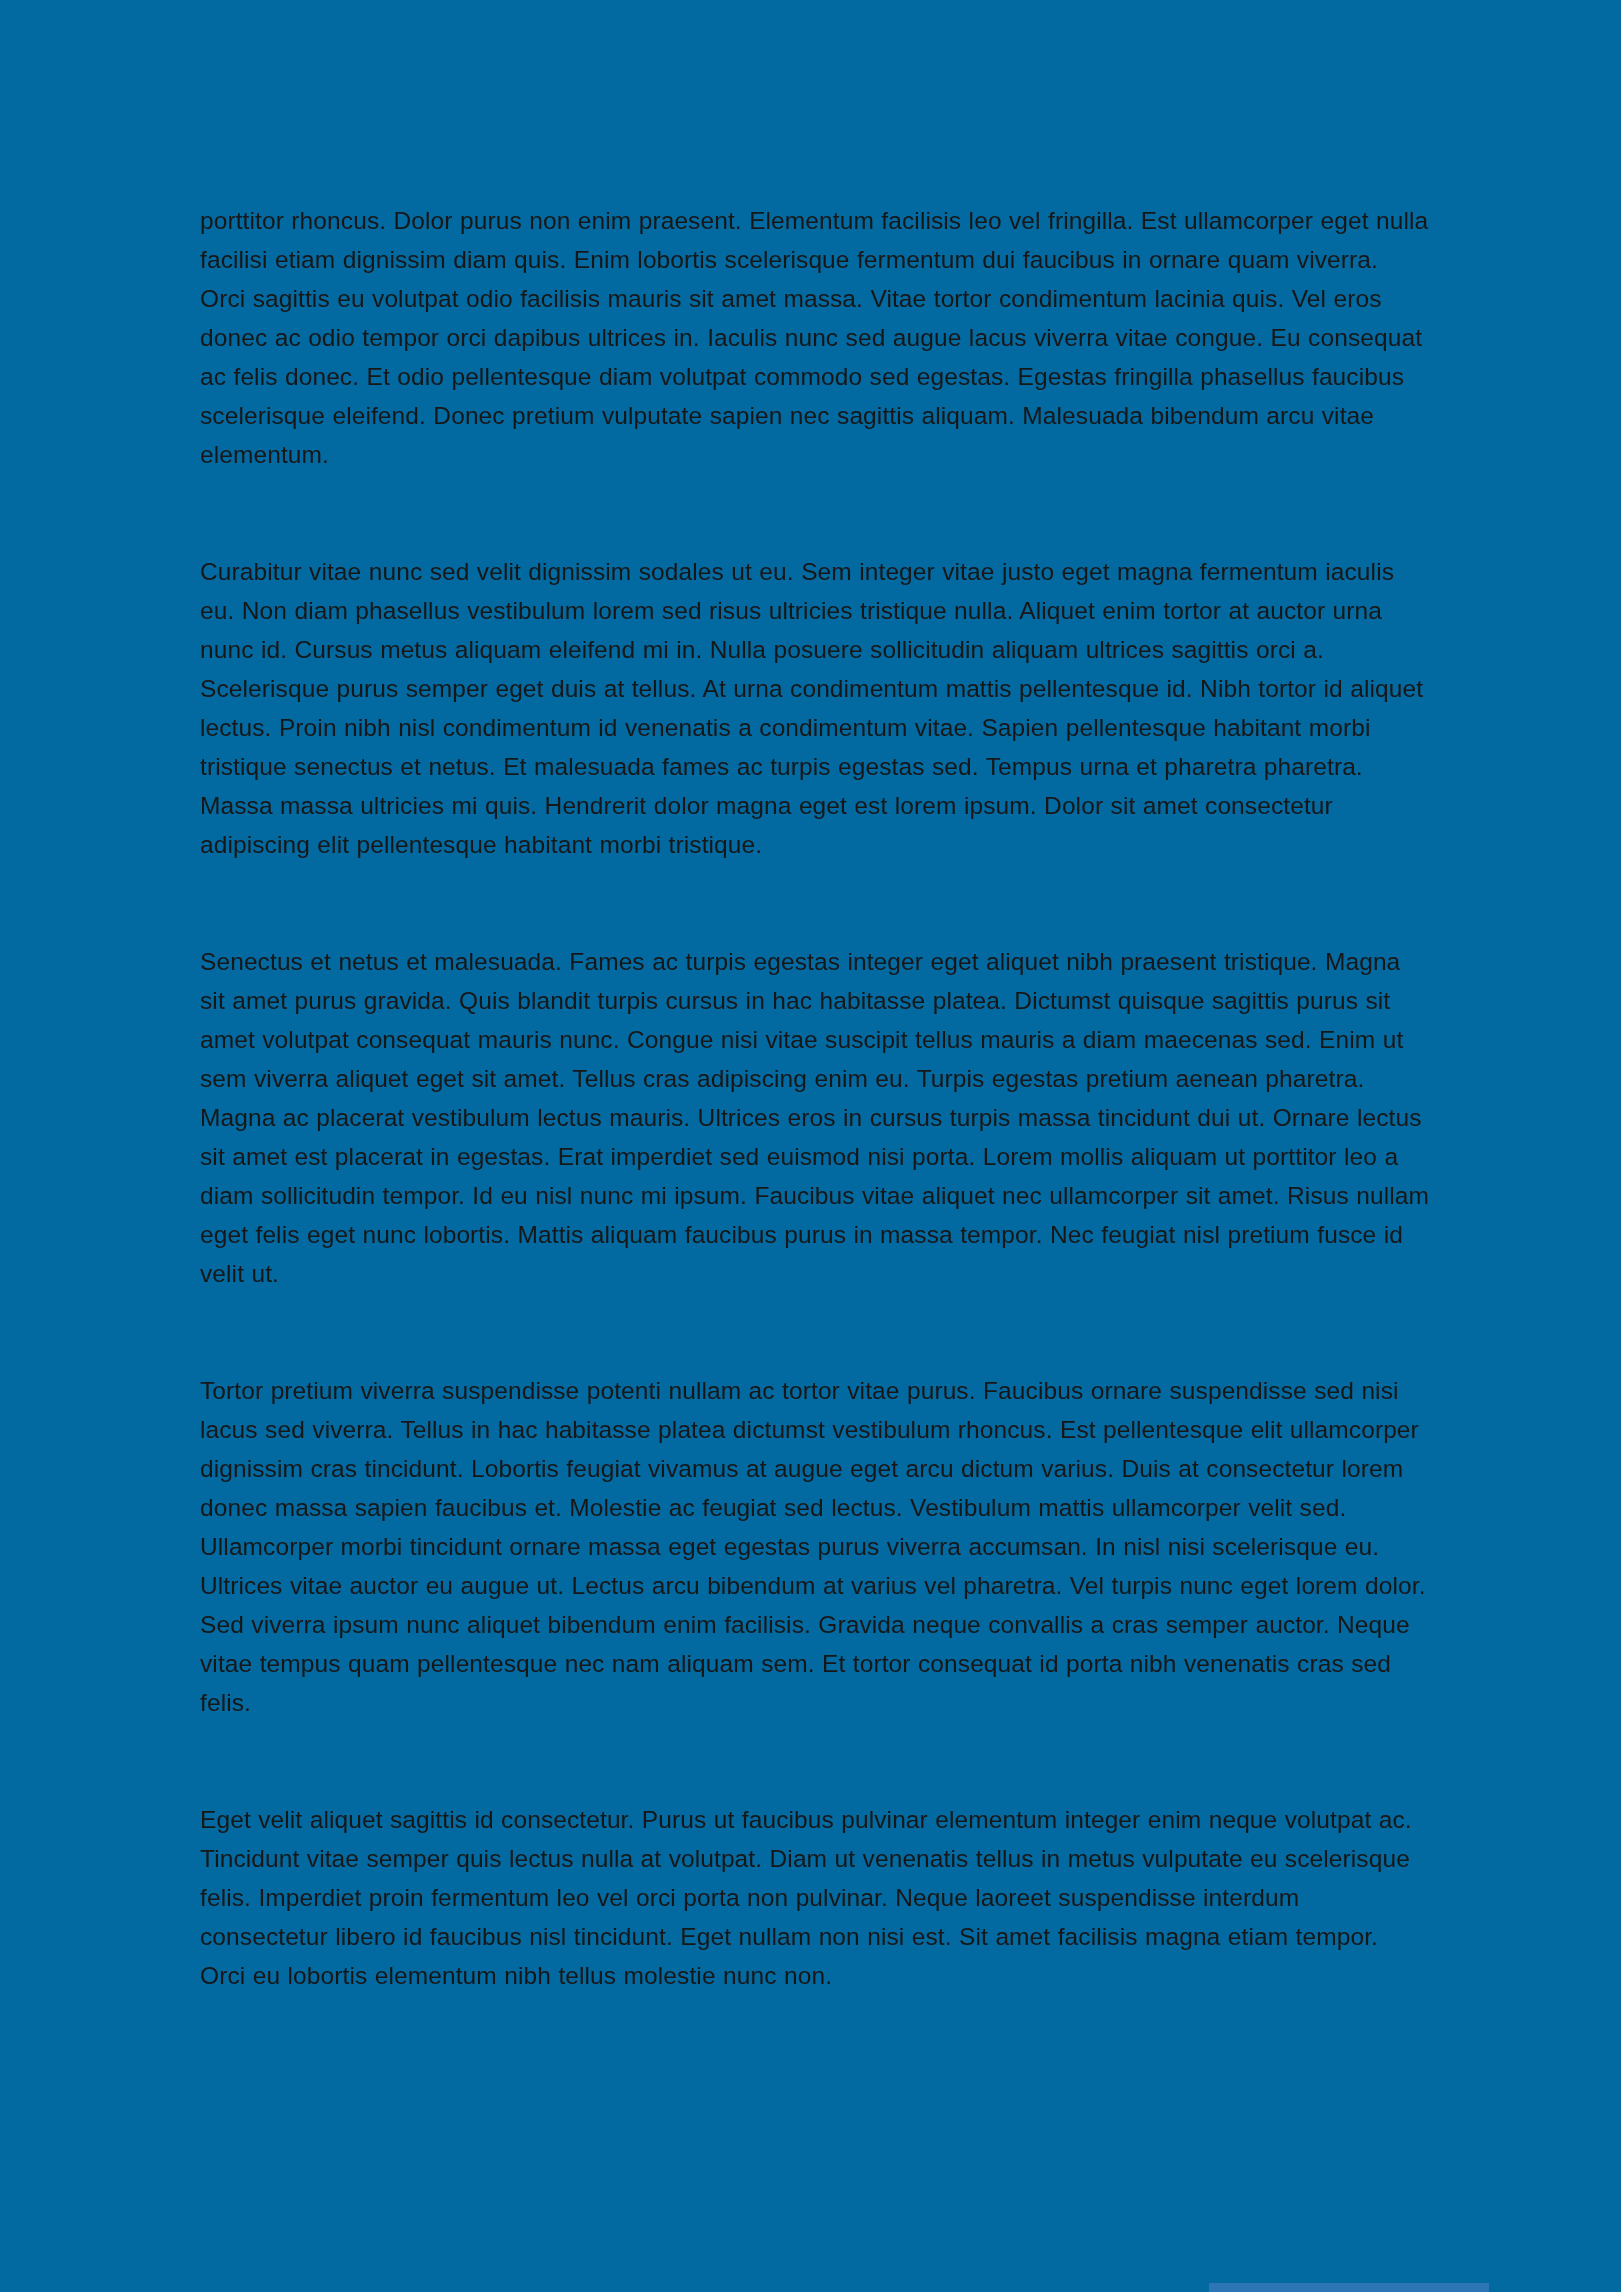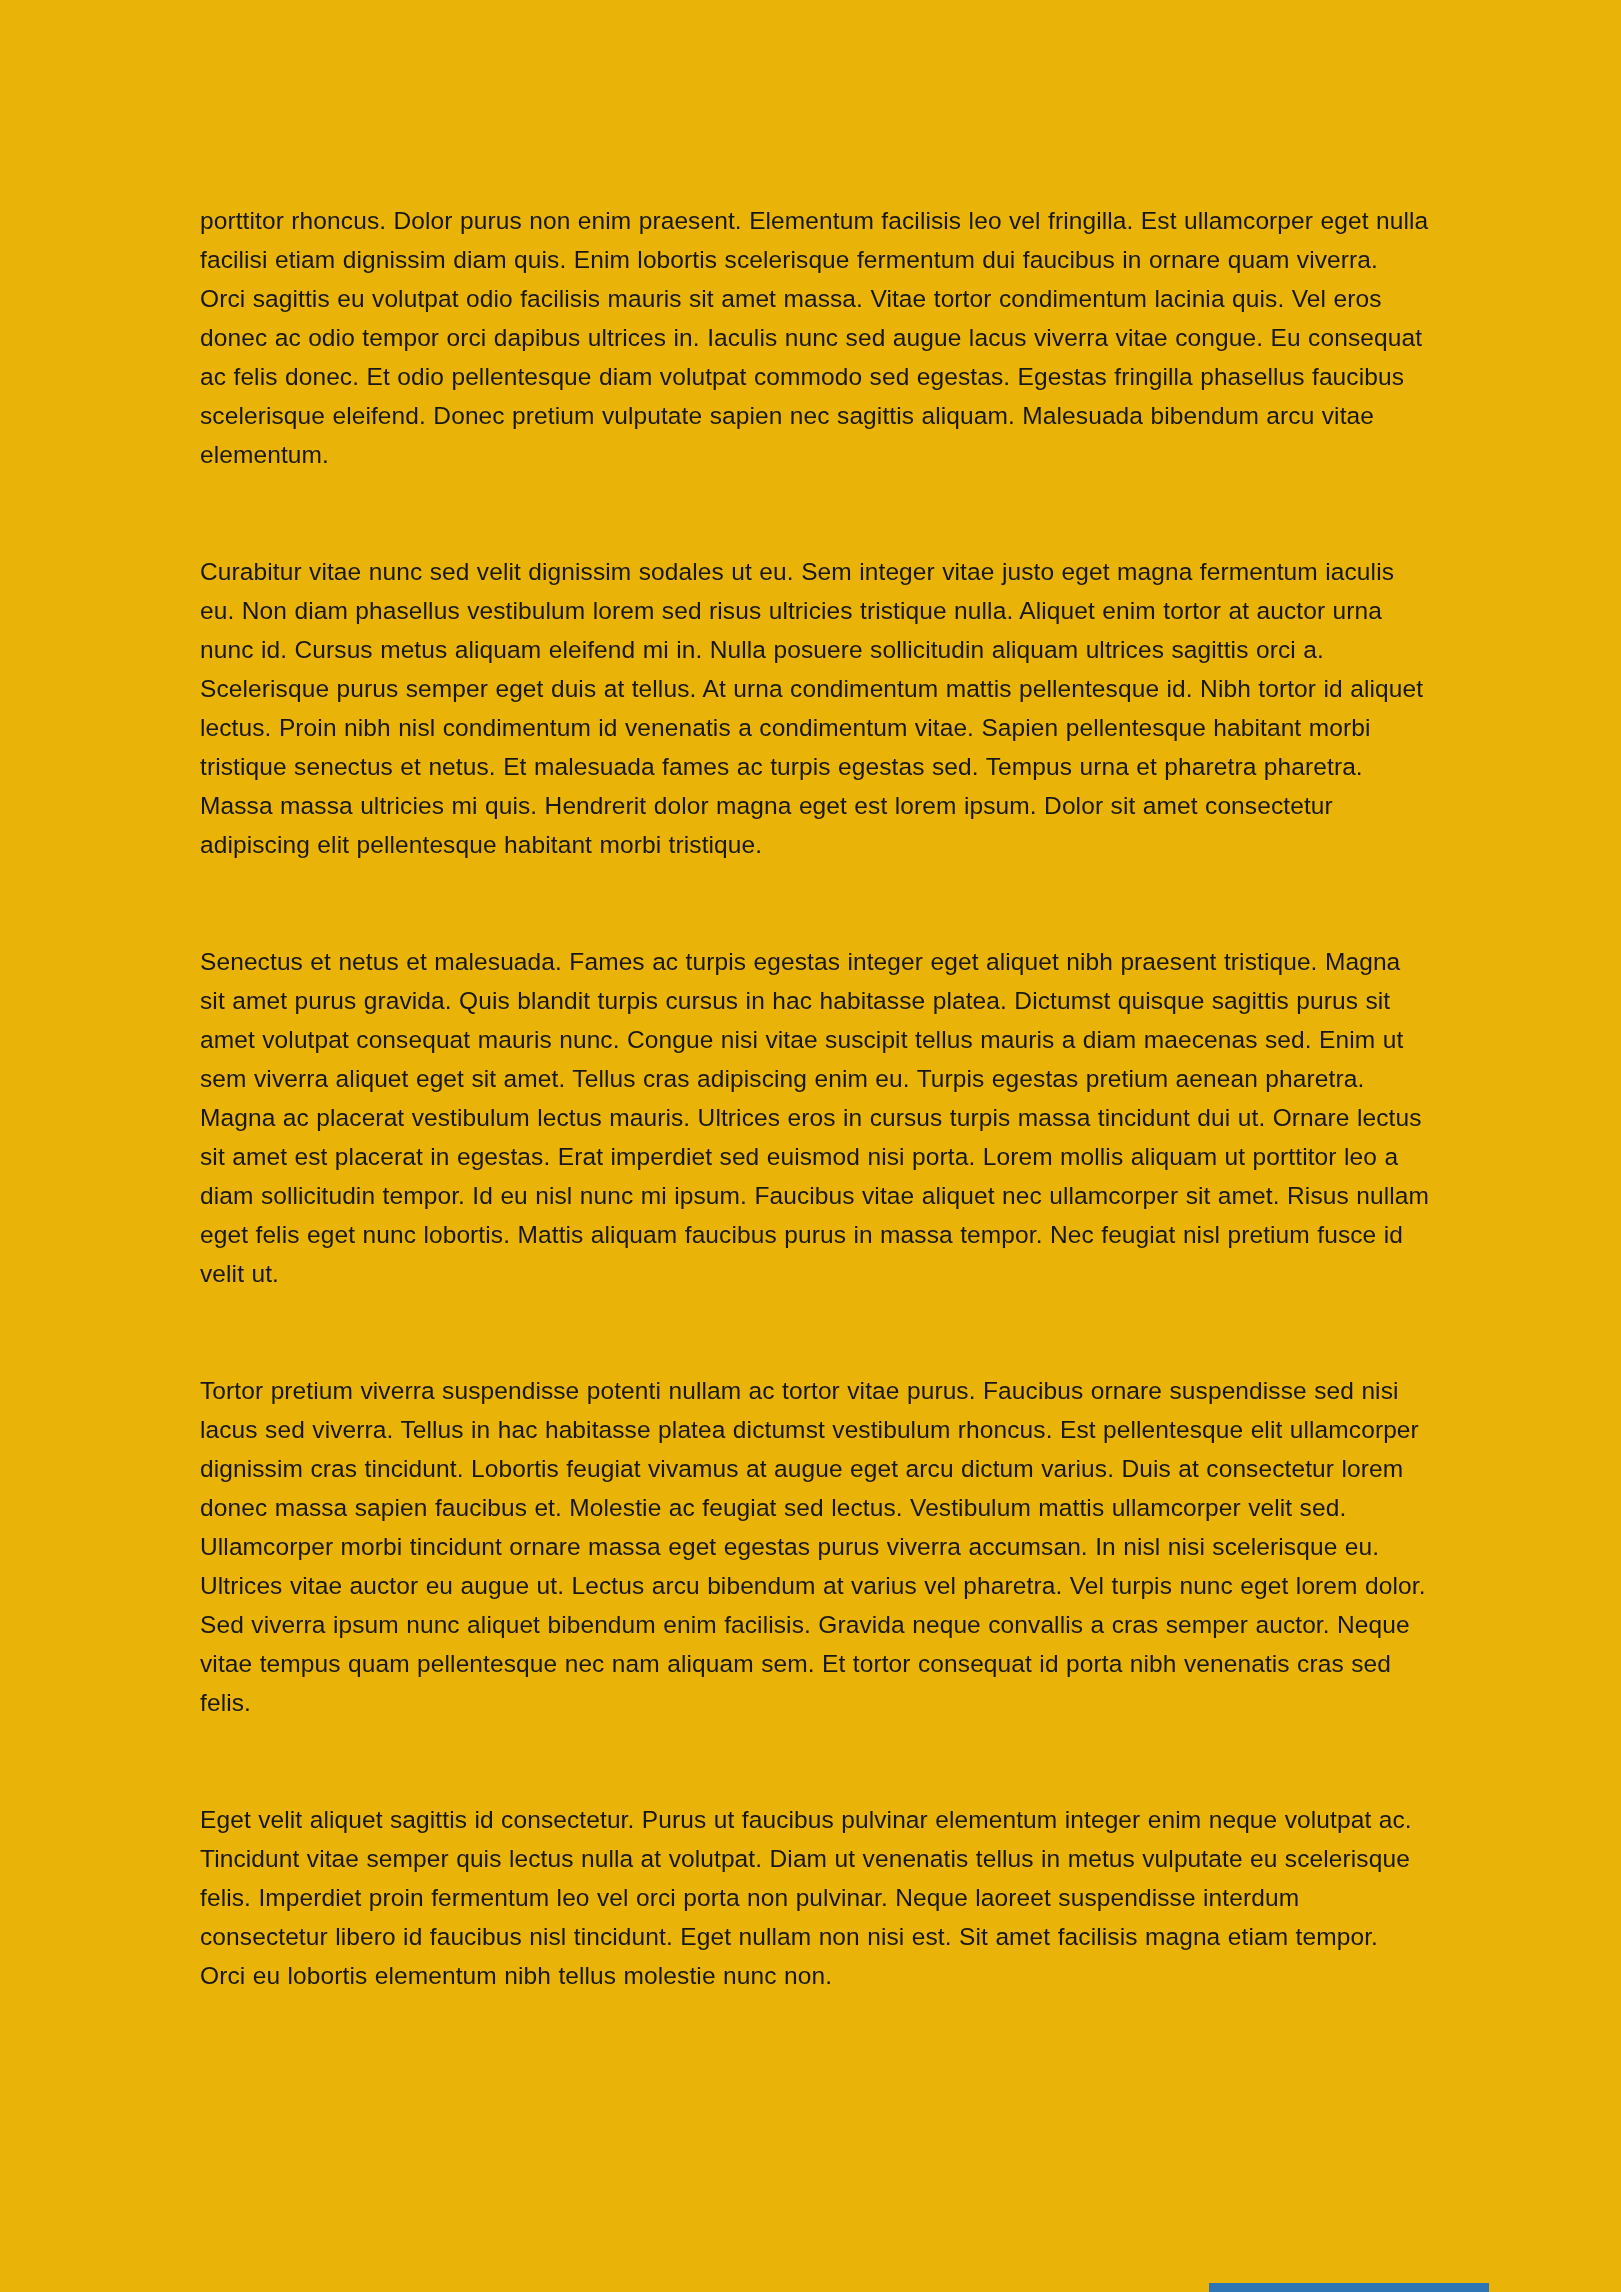--- a/index.html
+++ b/index.html
@@ -13,21 +13,21 @@
     position: relative;
     overflow: hidden;
     font-family: "Liberation Sans", "DejaVu Sans", sans-serif;
   }
   .page {
     position: absolute;
     top: 0;
     left: 0;
     width: 1621px;
     height: 2293px;
-    background: #eab308;
+    background: #0369a1;
     box-sizing: border-box;
     padding: 201px 192px 0 200px;
   }
   .doc-body p {
     margin: 0 0 78px 0;
     font-size: 24.5px;
     line-height: 39px;
     color: #171717;
     text-align: left;
     letter-spacing: 0.1px;

